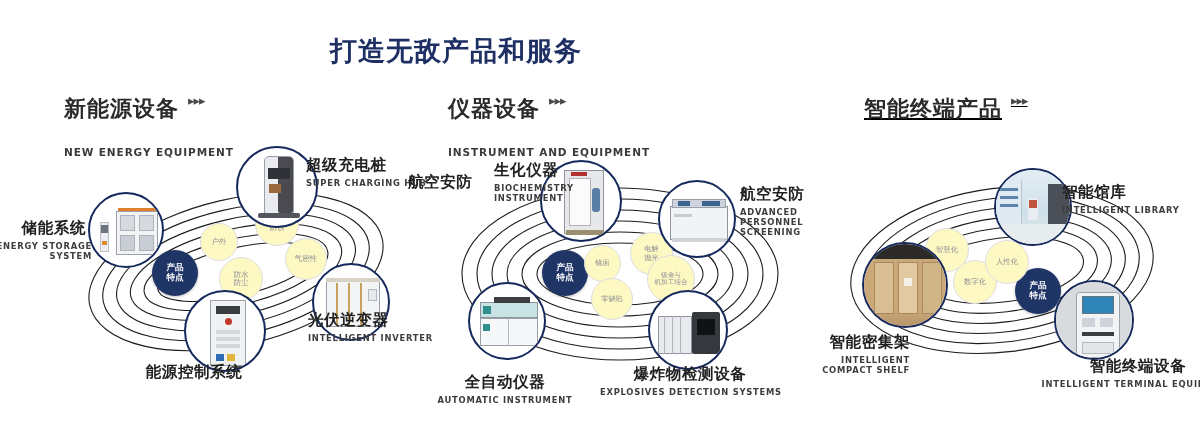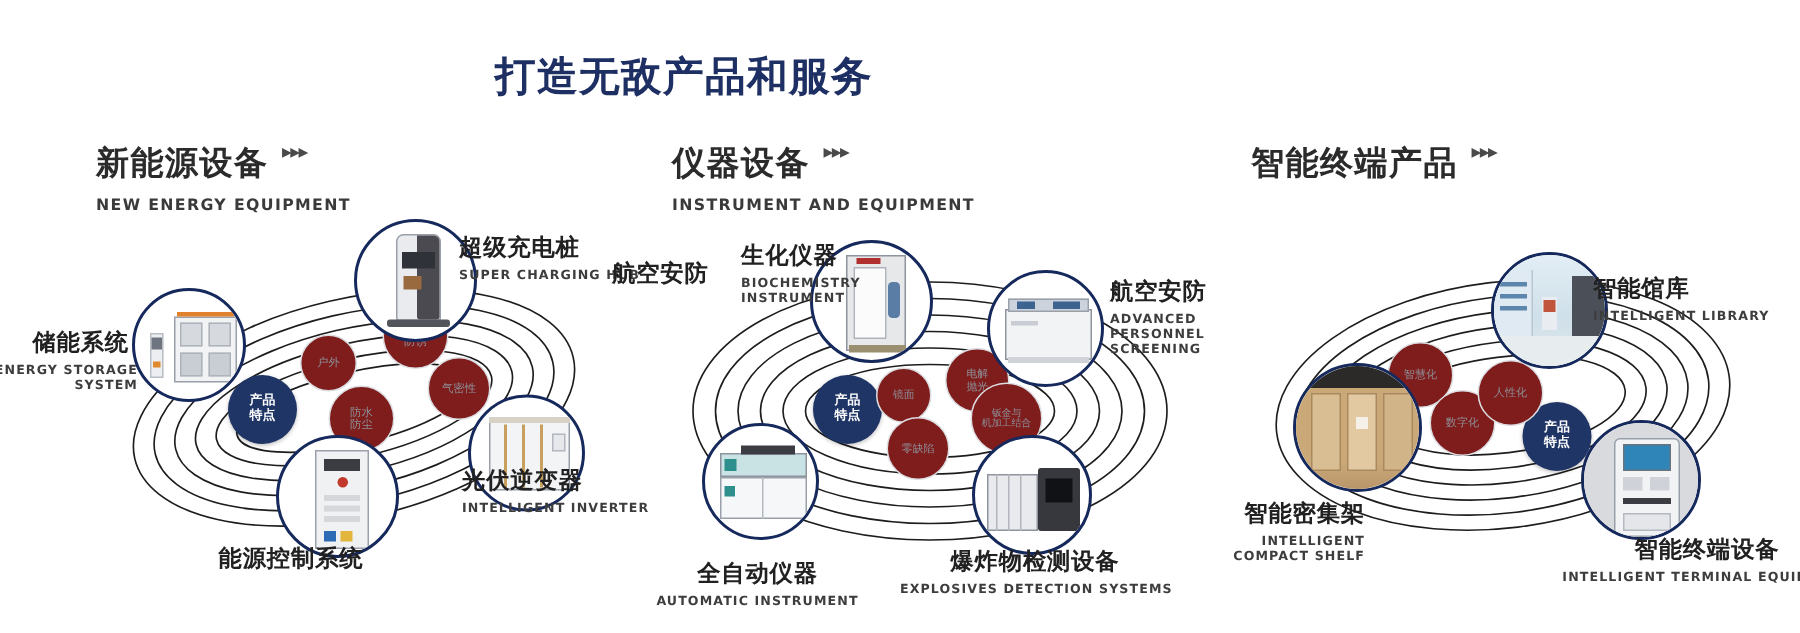--- a/index.html
+++ b/index.html
@@ -31,21 +31,21 @@
 
   
   .sect{position:absolute;}
   .sect .row{display:flex;align-items:flex-start;}
   .sect-cn{
     font-size:22px;font-weight:bold;color:#2b2b2b;letter-spacing:1px;
     font-family:"DejaVu Sans","Liberation Sans",sans-serif;
   }
   .sect-arrows{margin-left:9px;color:#4a4a4a;font-size:13px;letter-spacing:-1px;line-height:1;}
   .sect-en{
-    margin-top:7px;font-size:10.5px;font-weight:bold;color:#3a3a3a;
+    margin-top:22px;font-size:10.5px;font-weight:bold;color:#3a3a3a;
     letter-spacing:.9px;font-family:"DejaVu Sans","Liberation Sans",sans-serif;text-align:right;
   }
 
   
   .cluster{position:absolute;}
   .orbits{position:absolute;left:0;top:0;}
 
   .node{
     position:absolute;border-radius:50%;
     border:2px solid #16295c;background:#fff;overflow:hidden;
@@ -56,21 +56,21 @@
   
   .feat-main{
     position:absolute;border-radius:50%;background:#1f3566;
     color:#fff;display:flex;flex-direction:column;align-items:center;
     justify-content:center;font-weight:bold;line-height:1.12;
     font-family:"DejaVu Sans","Liberation Sans",sans-serif;
     box-shadow:0 1px 3px rgba(0,0,0,.25);
   }
   
   .feat{
-    position:absolute;border-radius:50%;background:#7f1d1d;
+    position:absolute;border-radius:50%;background:#fef9c3;
     border:1px solid #dcdde1;color:#8d8f96;
     display:flex;flex-direction:column;align-items:center;justify-content:center;
     line-height:1.12;text-align:left;
     font-family:"DejaVu Sans","Liberation Sans",sans-serif;
   }
 
   
   .cap{position:absolute;}
   .cap .cn{
     font-size:15.5px;font-weight:bold;color:#212121;letter-spacing:.6px;
@@ -102,21 +102,21 @@
   </div>
 
   <div class="sect" style="left:448px;top:94px;">
     <div class="row">
       <span class="sect-cn">仪器设备</span>
       <span class="sect-arrows">▸▸▸</span>
     </div>
     <div class="sect-en">INSTRUMENT AND EQUIPMENT</div>
   </div>
 
-  <div class="sect" style="left:834px;top:94px;">
+  <div class="sect" style="left:864px;top:94px;text-decoration:underline;">
     <div class="row">
       <span class="sect-cn">智能终端产品</span>
       <span class="sect-arrows">▸▸▸</span>
     </div>
   </div>
 
   <div class="cluster" style="left:40px;top:150px;width:400px;height:250px;">
 
     <svg class="orbits" width="400" height="250" viewBox="0 0 400 250">
       <g fill="none" stroke="#1d1d1d" stroke-width="1.1">

